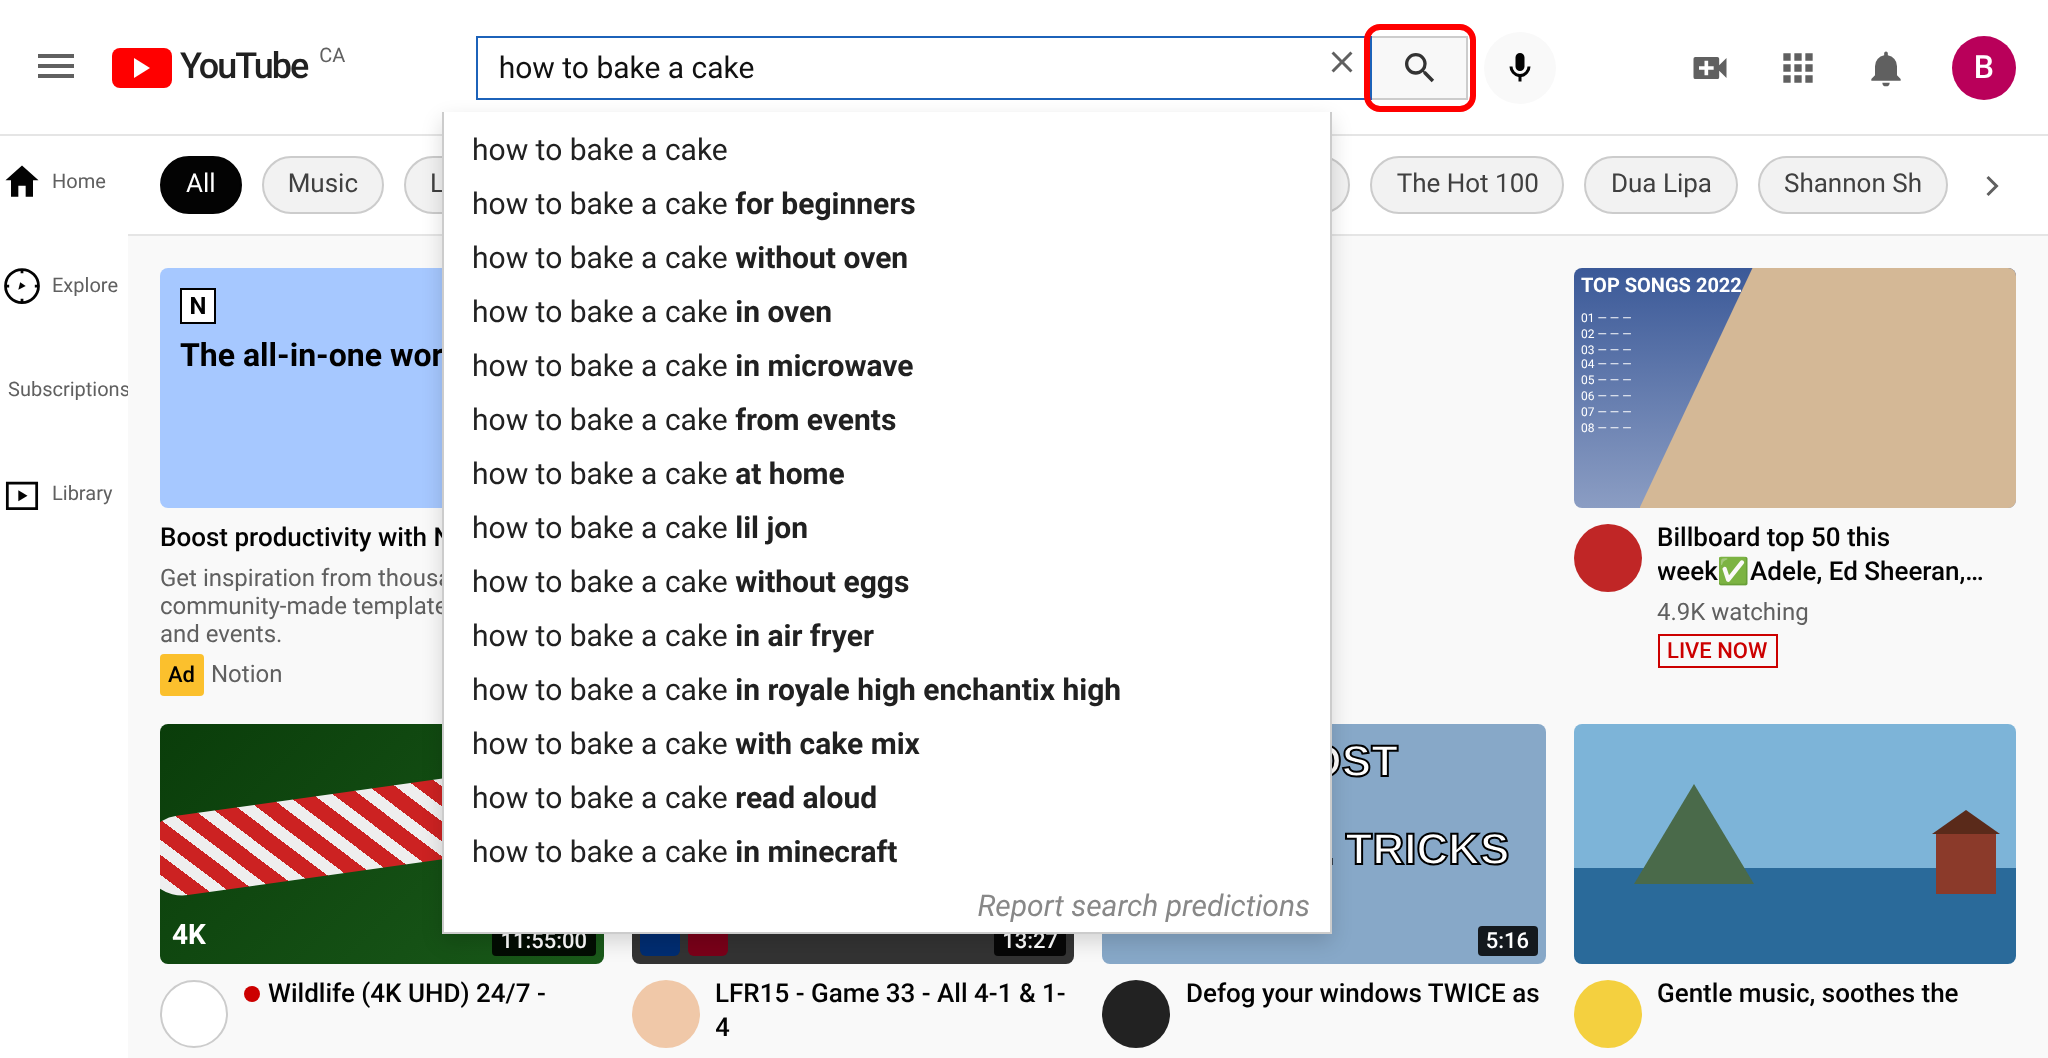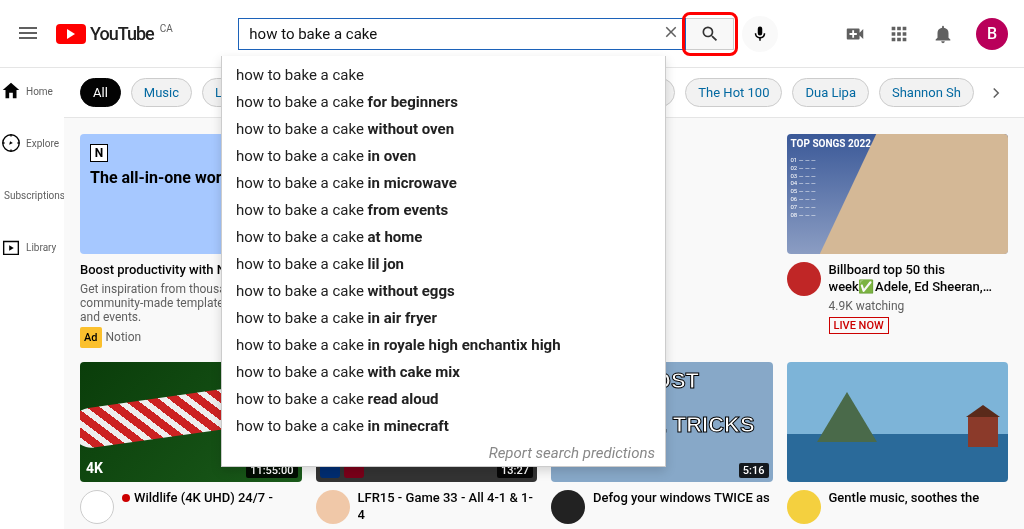--- a/index.html
+++ b/index.html
@@ -23,21 +23,21 @@
   .mic-btn { width: 36px; height: 36px; border-radius: 50%; background: #f9f9f9; display: flex; align-items: center; justify-content: center; margin-left: 8px; cursor: pointer; }
   .right-cluster { display: flex; align-items: center; gap: 22px; }
   .hicon { width: 22px; height: 22px; cursor: pointer; color: #606060; }
   .avatar { width: 32px; height: 32px; border-radius: 50%; background: #b9005a; color: #fff; display: flex; align-items: center; justify-content: center; font-weight: 500; cursor: pointer; }
   .layout { display: flex; height: calc(100% - 56px); }
   .sidebar { width: 64px; background: #fff; display: flex; flex-direction: column; align-items: center; padding-top: 6px; gap: 18px; }
   .sb-item { display: flex; flex-direction: row; align-items: center; gap: 4px; font-size: 10px; color: #606060; cursor: pointer; width: 100%; padding: 6px 0; }
   .sb-item svg { width: 22px; height: 22px; }
   .main { flex: 1; background: #f9f9f9; overflow: hidden; position: relative; }
   .chips { display: flex; gap: 10px; align-items: center; padding: 10px 16px; overflow: hidden; background: #fff; border-bottom: 1px solid #e5e5e5; }
-  .chip { padding: 6px 12px; border: 1px solid #ccc; border-radius: 16px; font-size: 13px; background: #f2f2f2; white-space: nowrap; cursor: pointer; color: #0369a1; }
+  .chip { padding: 6px 12px; border: 1px solid #ccc; border-radius: 16px; font-size: 13px; background: #f2f2f2; white-space: nowrap; cursor: pointer; color: #404040; }
   .chip.active { background: #030303; color: #fff; border-color: #030303; }
   .chip-scroll { width: 24px; height: 24px; display: flex; align-items: center; justify-content: center; cursor: pointer; color: #606060; }
   .content { padding: 16px; display: grid; grid-template-columns: repeat(4, 1fr); gap: 14px; }
   .card { display: flex; flex-direction: column; }
   .ad-card .thumb { background: #a6c8ff; height: 120px; border-radius: 4px; padding: 10px; position: relative; overflow: hidden; }
   .ad-logo { width: 18px; height: 18px; background: #fff; border: 1px solid #000; display: flex; align-items: center; justify-content: center; font-weight: bold; font-size: 12px; }
   .ad-head { font-size: 16px; font-weight: bold; margin-top: 6px; color: #000; line-height: 1.2; }
   .ad-blob { position: absolute; right: -10px; top: 20px; width: 80px; height: 80px; background: #222; border-radius: 50% 40% 50% 40%; }
   .ad-blob::after { content: ""; position: absolute; left: 20px; top: 15px; width: 30px; height: 40px; background: #fff; border-radius: 50% 50% 40% 40%; }
   .thumb { height: 120px; border-radius: 4px; background: #888; position: relative; overflow: hidden; }

